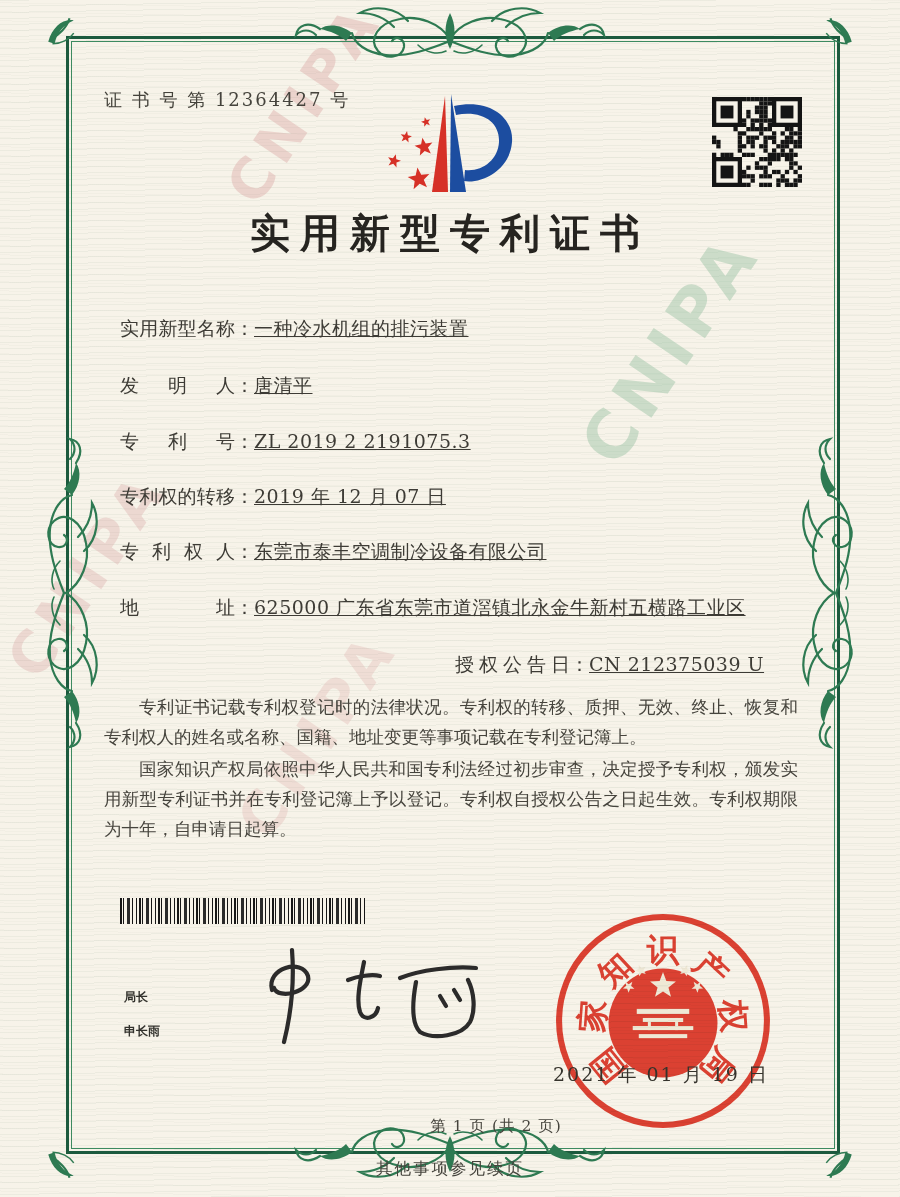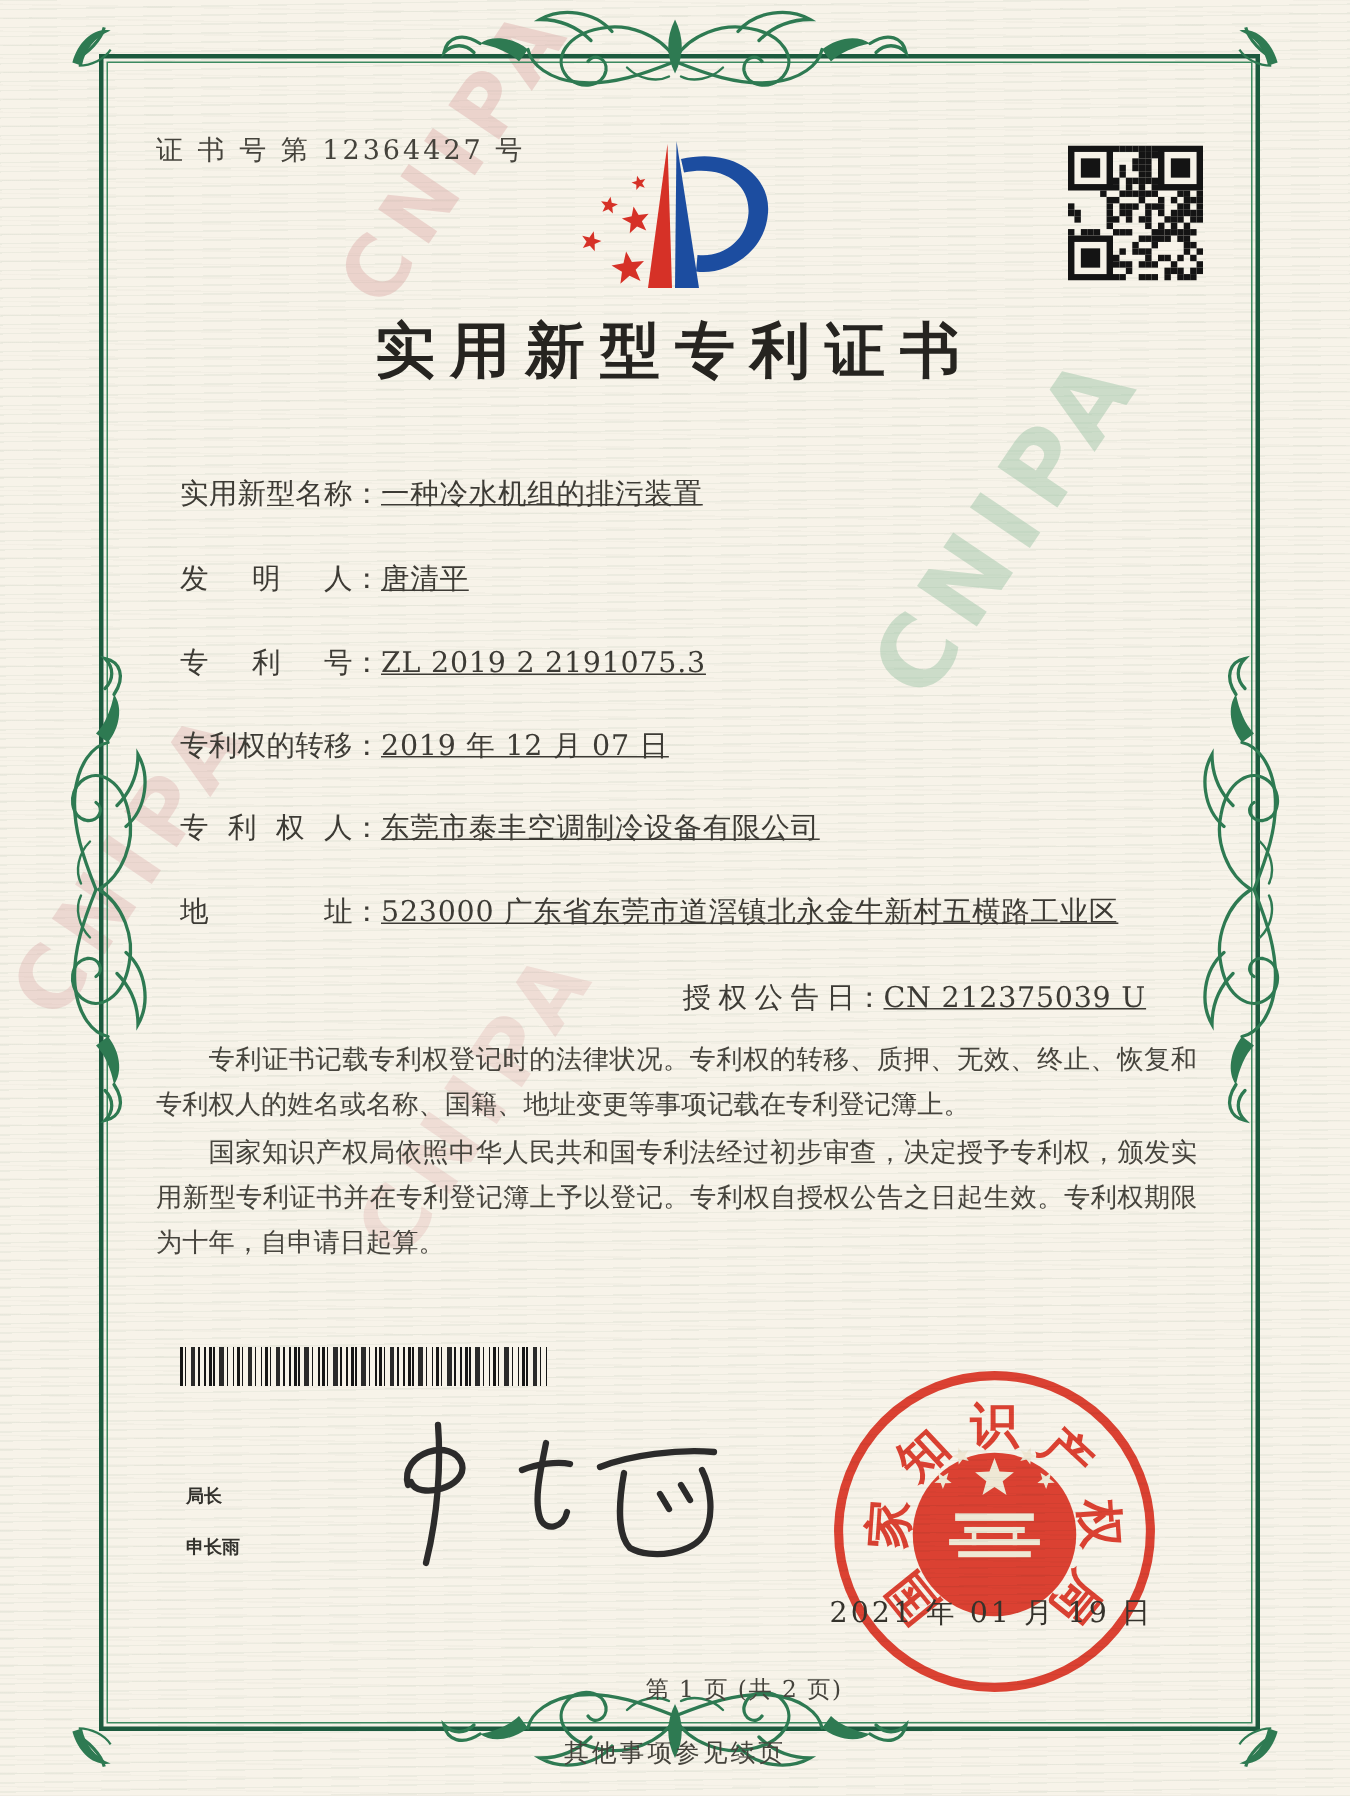--- a/index.html
+++ b/index.html
@@ -299,21 +299,21 @@
     <div class="frow" style="top:113px;">
       <span class="flabel">专利号</span><span class="colon">：</span><span class="fvalue">ZL 2019 2 2191075.3</span>
     </div>
     <div class="frow" style="top:168px;">
       <span class="flabel">专利权的转移</span><span class="colon">：</span><span class="fvalue">2019 年 12 月 07 日</span>
     </div>
     <div class="frow" style="top:223px;">
       <span class="flabel">专利权人</span><span class="colon">：</span><span class="fvalue">东莞市泰丰空调制冷设备有限公司</span>
     </div>
     <div class="frow" style="top:279px;">
-      <span class="flabel">地址</span><span class="colon">：</span><span class="fvalue">523000 广东省东莞市道滘镇北永金牛新村五横路工业区</span>
+      <span class="flabel">地址</span><span class="colon">：</span><span class="fvalue">625000 广东省东莞市道滘镇北永金牛新村五横路工业区</span>
     </div>
     <div class="frow" style="top:336px;width:690px;">
       <span class="pair2">
         <span class="flabel">授权公告日</span><span class="colon">：</span><span class="fvalue">CN 212375039 U</span>
       </span>
     </div>
   </div>
 
   <div class="paras">
     <p>专利证书记载专利权登记时的法律状况。专利权的转移、质押、无效、终止、恢复和专利权人的姓名或名称、国籍、地址变更等事项记载在专利登记簿上。</p>

